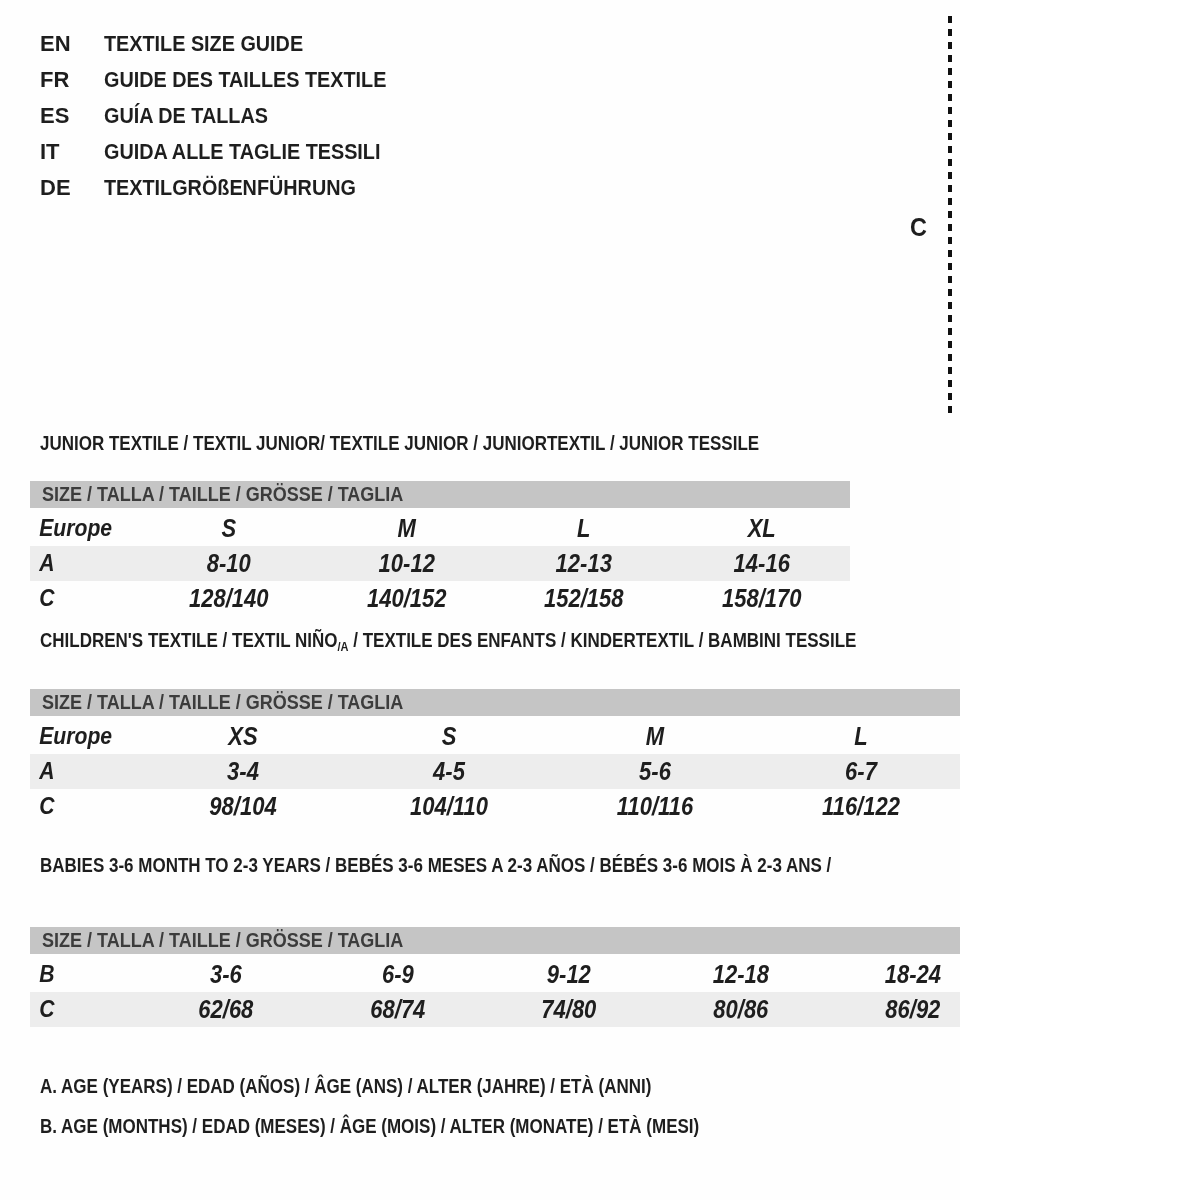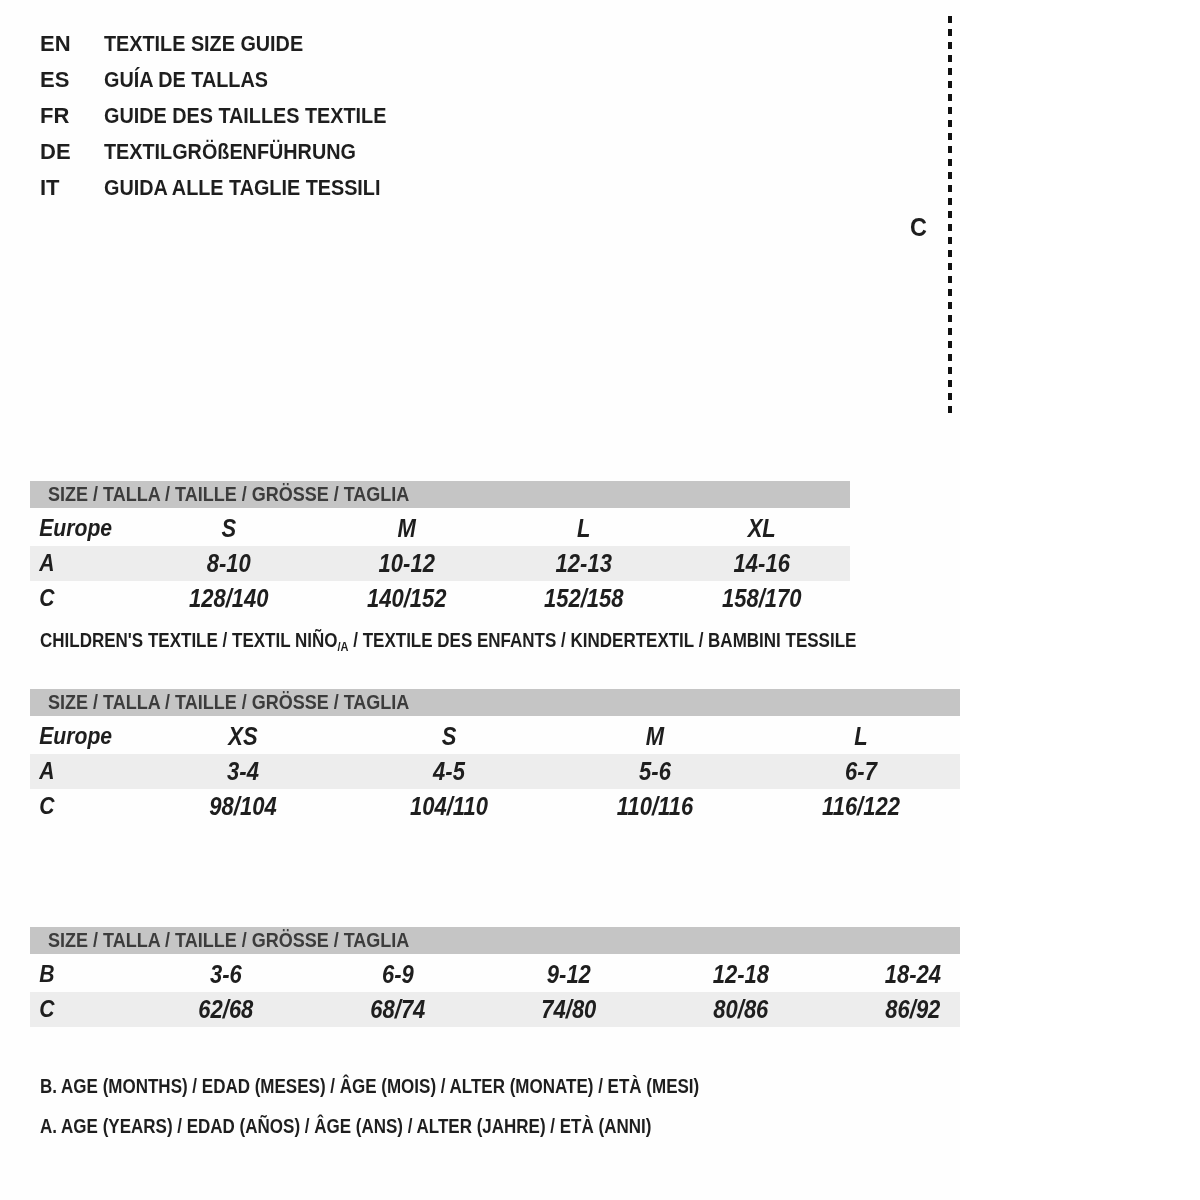--- a/index.html
+++ b/index.html
@@ -29,21 +29,21 @@
   .t-babies   { top:846px; line-height:38px; }
   .sub { font-size:13px; vertical-align:-4px; }
 
   
   .sizetable { position:absolute; left:30px; }
   .tb-junior   { top:481px; width:820px; }
   .tb-children { top:689px; width:1140px; }
   .tb-babies   { top:927px; width:1140px; }
   .thead {
     height:27px; line-height:27px; background:#c5c5c5; color:#3c3c3c;
-    padding-left:18px; font-size:20px; margin-bottom:3px;
+    padding-left:12px; font-size:20px; margin-bottom:3px;
   }
   .trow { display:flex; height:35px; line-height:35px; font-size:25px;font-style:italic; }
   .trow.stripe { background:#ededed; }
   .tlabel { flex:0 0 110px; width:110px; padding-left:10px; font-size:23px;
             transform:scaleX(0.92); transform-origin:0 50%; white-space:nowrap; }
   .tcell  { flex:1; text-align:center; transform:scaleX(0.88); white-space:nowrap; }
 
   
   .legend { position:absolute; left:40px; top:1066px; }
   .legend-line { height:40px; line-height:40px; font-size:20px; }
@@ -52,34 +52,34 @@
 <body>
 
 <div class="canvas">
 
   <div class="langs">
     <div class="lang-row">
       <span class="lang-code">EN</span>
       <span class="cond9">TEXTILE SIZE GUIDE</span>
     </div>
     <div class="lang-row">
+      <span class="lang-code">FR</span>
+      <span class="cond9">GUIDE DES TAILLES TEXTILE</span>
+    </div>
+    <div class="lang-row">
       <span class="lang-code">ES</span>
       <span class="cond9">GUÍA DE TALLAS</span>
     </div>
     <div class="lang-row">
-      <span class="lang-code">FR</span>
-      <span class="cond9">GUIDE DES TAILLES TEXTILE</span>
+      <span class="lang-code">IT</span>
+      <span class="cond9">GUIDA ALLE TAGLIE TESSILI</span>
     </div>
     <div class="lang-row">
       <span class="lang-code">DE</span>
       <span class="cond9">TEXTILGRÖßENFÜHRUNG</span>
-    </div>
-    <div class="lang-row">
-      <span class="lang-code">IT</span>
-      <span class="cond9">GUIDA ALLE TAGLIE TESSILI</span>
     </div>
   </div>
 
   <svg class="dash" width="8" height="400">
     <line x1="4" y1="0" x2="4" y2="400" stroke="#101010" stroke-width="4" stroke-dasharray="7 6"></line>
   </svg>
   <div class="c-label">
     <span class="cond9">C</span>
   </div>
 
@@ -95,20 +95,23 @@
       <path d="M 146 112 C 163 135 171 160 167 186" stroke="#0d0d0d" stroke-width="25" stroke-linecap="round" fill="none"></path>
       <path d="M 167 186 C 160 200 149 206 139 203" stroke="#0d0d0d" stroke-width="20" stroke-linecap="round" fill="none"></path>
       <path d="M 48 196 L 162 201 C 173 240 177 268 172 297 L 116 304 L 102 287 L 91 305 L 31 297 C 27 262 35 226 48 196 Z"></path>
       <path d="M 74 290 L 63 372" stroke="#0d0d0d" stroke-width="36" fill="none"></path>
       <path d="M 136 295 L 127 382" stroke="#0d0d0d" stroke-width="36" fill="none"></path>
       <ellipse cx="46" cy="382" rx="33" ry="14" transform="rotate(-7 46 382)"></ellipse>
       <ellipse cx="133" cy="395" rx="35" ry="14"></ellipse>
     </g>
   </svg>
 
+  <div class="sec-title t-junior">
+    <span class="cond">JUNIOR TEXTILE / TEXTIL JUNIOR/ TEXTILE JUNIOR / JUNIORTEXTIL / JUNIOR TESSILE</span>
+  </div>
   <div class="sizetable tb-junior">
     <div class="thead">
       <span class="cond9">SIZE / TALLA / TAILLE / GRÖSSE / TAGLIA</span>
     </div>
     <div class="trow">
       <div class="tlabel">Europe</div>
       <div class="tcell">S</div>
       <div class="tcell">M</div>
       <div class="tcell">L</div>
       <div class="tcell">XL</div>
@@ -156,20 +159,21 @@
       <div class="tlabel">C</div>
       <div class="tcell">98/104</div>
       <div class="tcell">104/110</div>
       <div class="tcell">110/116</div>
       <div class="tcell">116/122</div>
       <div class="tcell">122/128</div>
     </div>
   </div>
 
   <div class="sec-title t-babies">
+    <div><span class="cond">BABIES 3-6 MONTH TO 2-3 YEARS / BEBÉS 3-6 MESES A 2-3 AÑOS / BÉBÉS 3-6 MOIS À 2-3 ANS /</span></div>
   </div>
   <div class="sizetable tb-babies">
     <div class="thead">
       <span class="cond9">SIZE / TALLA / TAILLE / GRÖSSE / TAGLIA</span>
     </div>
     <div class="trow">
       <div class="tlabel">B</div>
       <div class="tcell">3-6</div>
       <div class="tcell">6-9</div>
       <div class="tcell">9-12</div>
@@ -182,17 +186,17 @@
       <div class="tcell">62/68</div>
       <div class="tcell">68/74</div>
       <div class="tcell">74/80</div>
       <div class="tcell">80/86</div>
       <div class="tcell">86/92</div>
       <div class="tcell">92/98</div>
     </div>
   </div>
 
   <div class="legend">
+    <div class="legend-line"><span class="cond">A. AGE (YEARS) / EDAD (AÑOS) / ÂGE (ANS) / ALTER (JAHRE) / ETÀ (ANNI)</span></div>
     <div class="legend-line"><span class="cond">B. AGE (MONTHS) / EDAD (MESES) / ÂGE (MOIS) / ALTER (MONATE) / ETÀ (MESI)</span></div>
-    <div class="legend-line"><span class="cond">A. AGE (YEARS) / EDAD (AÑOS) / ÂGE (ANS) / ALTER (JAHRE) / ETÀ (ANNI)</span></div>
   </div>
 
 </div>
 
 </body></html>

